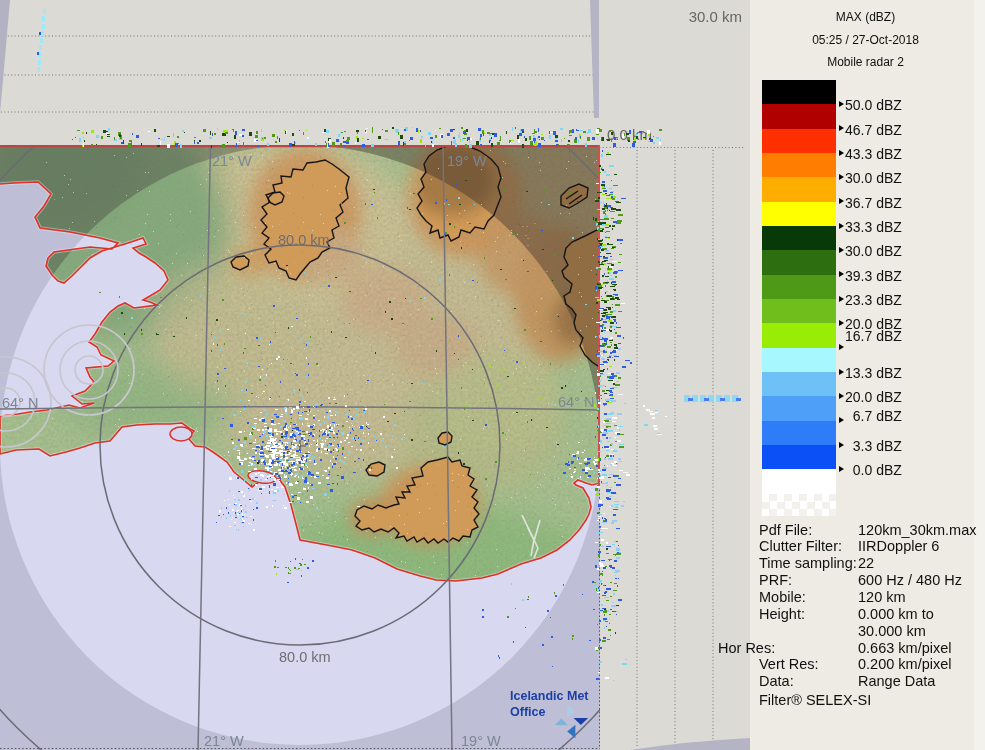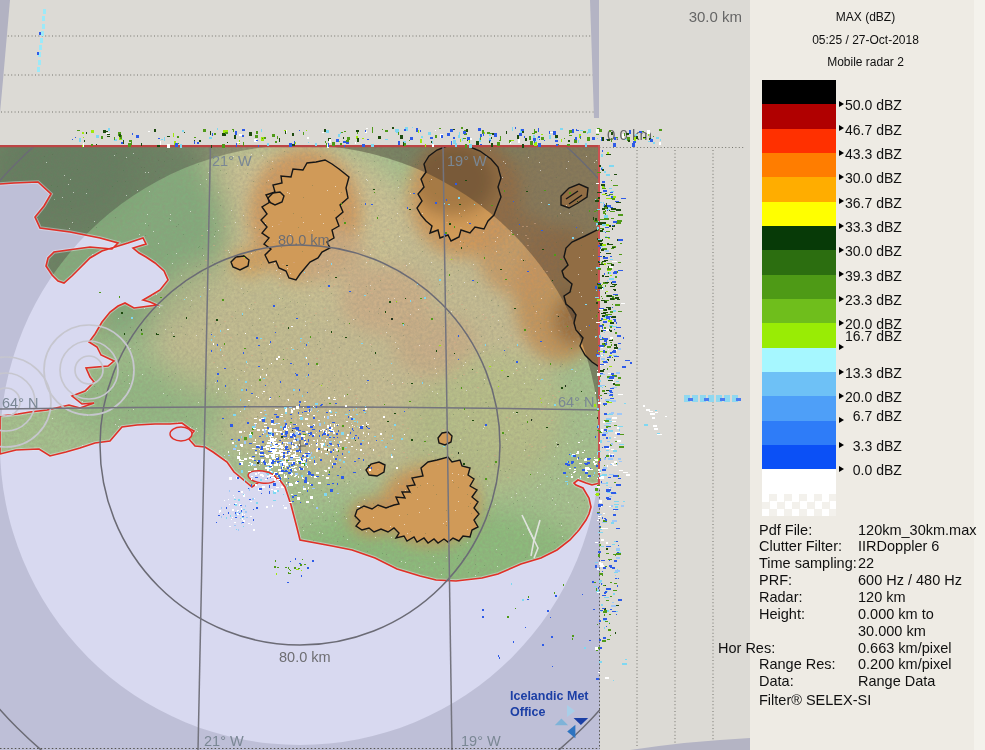--- a/index.html
+++ b/index.html
@@ -273,24 +273,24 @@
 <div class="arrow" style="top:465.8px"></div>
 <div class="lab" style="left:852.8px;top:462.1px">0.0 dBZ</div>
 <div class="it" style="left:759px;top:521.5px">Pdf File:</div>
 <div class="it" style="left:858px;top:521.5px">120km_30km.max</div>
 <div class="it" style="left:759px;top:538.0px">Clutter Filter:</div>
 <div class="it" style="left:858px;top:538.0px">IIRDoppler 6</div>
 <div class="it" style="left:759px;top:555.0px">Time sampling:</div>
 <div class="it" style="left:858px;top:555.0px">22</div>
 <div class="it" style="left:759px;top:572.0px">PRF:</div>
 <div class="it" style="left:858px;top:572.0px">600 Hz / 480 Hz</div>
-<div class="it" style="left:759px;top:589.0px">Radar:</div>
+<div class="it" style="left:759px;top:589.0px">Mobile:</div>
 <div class="it" style="left:858px;top:589.0px">120 km</div>
 <div class="it" style="left:759px;top:606.0px">Height:</div>
 <div class="it" style="left:858px;top:606.0px">0.000 km to</div>
 <div class="it" style="left:858px;top:622.5px">30.000 km</div>
 <div class="it" style="left:718px;top:639.5px">Hor Res:</div>
 <div class="it" style="left:858px;top:639.5px">0.663 km/pixel</div>
-<div class="it" style="left:759px;top:656.0px">Range Res:</div>
+<div class="it" style="left:759px;top:656.0px">Vert Res:</div>
 <div class="it" style="left:858px;top:656.0px">0.200 km/pixel</div>
 <div class="it" style="left:759px;top:672.5px">Data:</div>
 <div class="it" style="left:858px;top:672.5px">Range Data</div>
 <div class="it" style="left:759px;top:692px">Filter® SELEX-SI</div>
 </div>
 </body></html>

